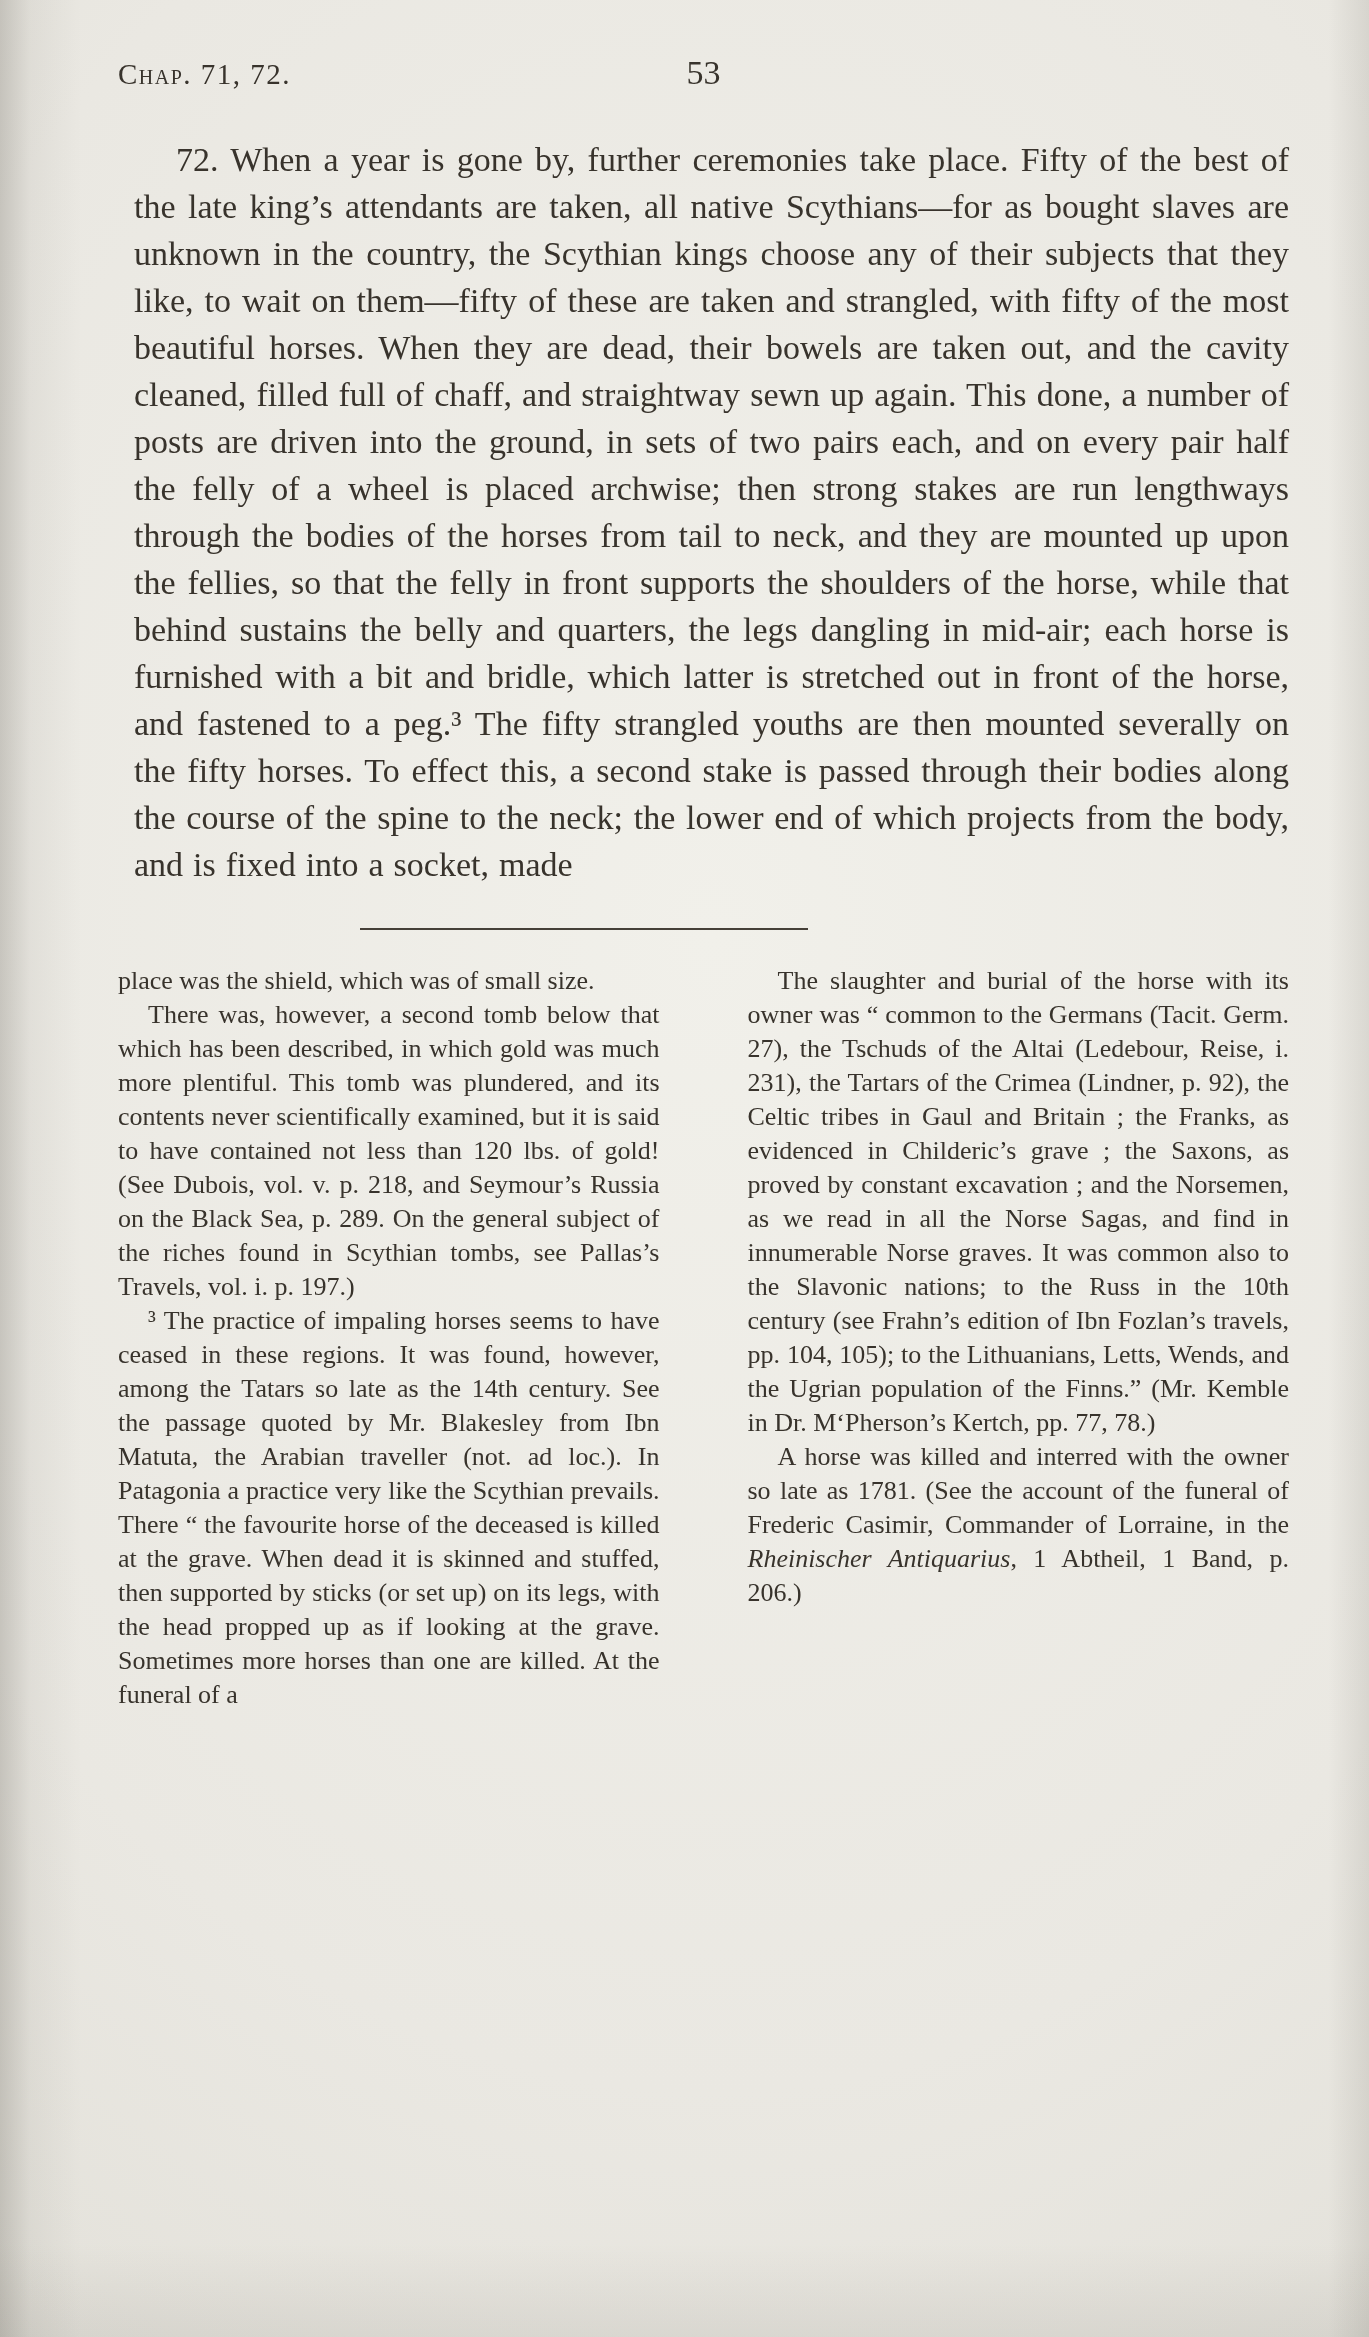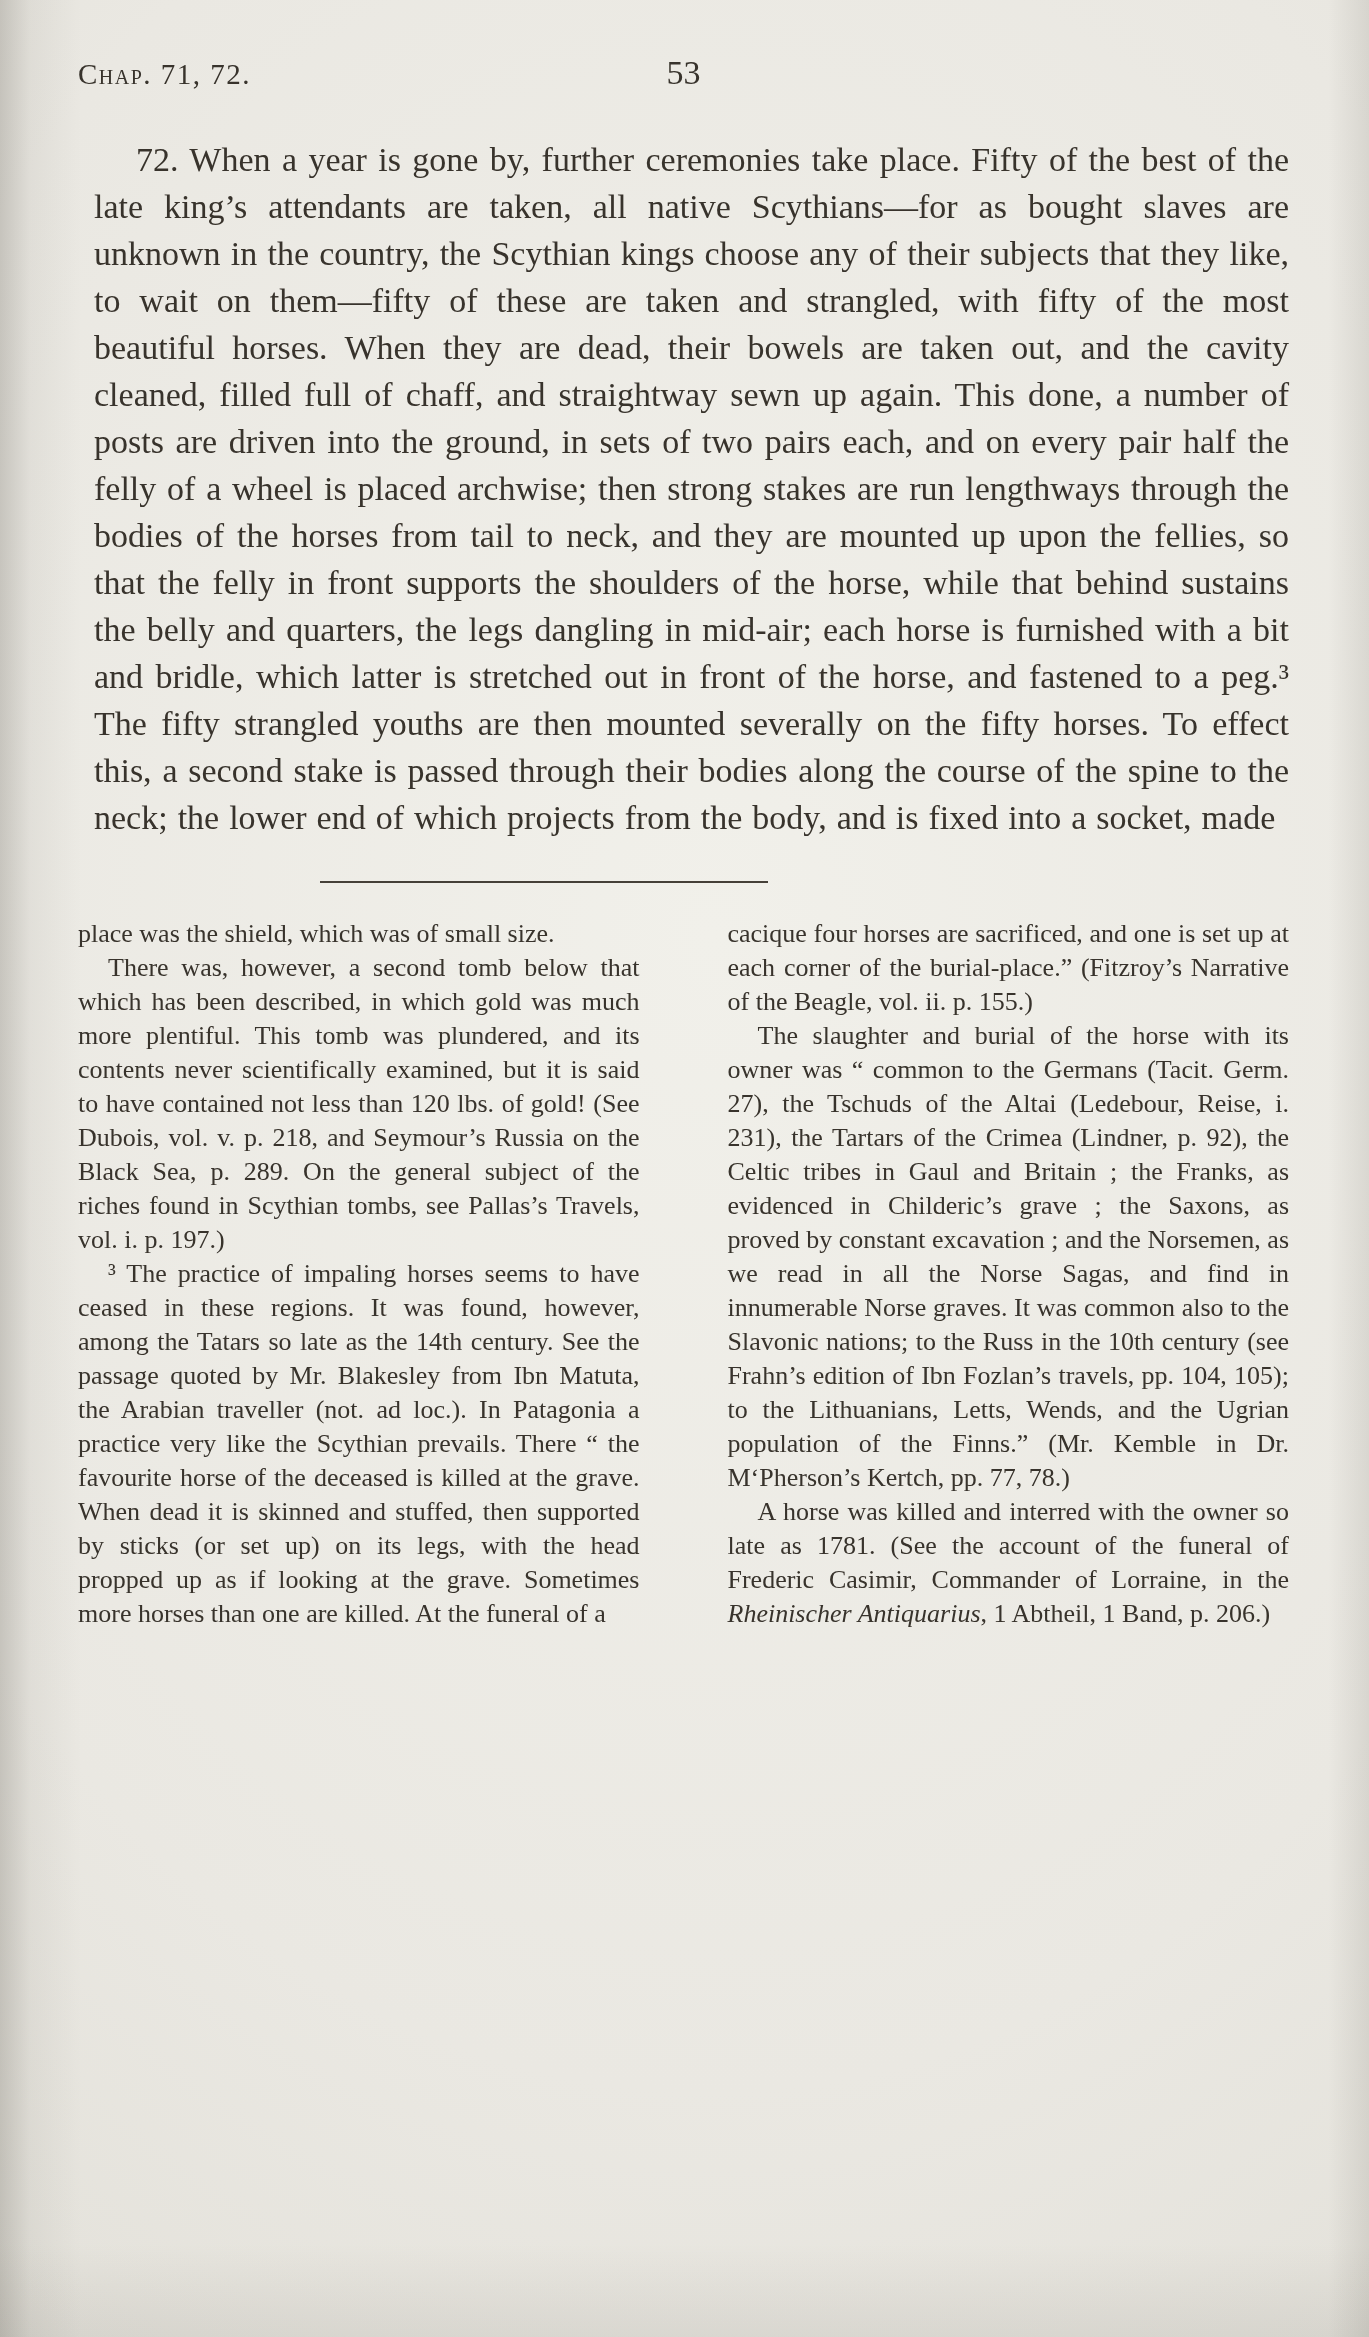--- a/index.html
+++ b/index.html
@@ -4,21 +4,21 @@
 <style>
   * { margin: 0; padding: 0; box-sizing: border-box; }
   html, body { background: #b3afa6; }
   .page {
     position: relative;
     width: 1369px;
     height: 2337px;
     margin: 0 auto;
     color: #38332c;
     font-family: "Liberation Serif", "DejaVu Serif", serif;
-    padding: 54px 80px 0 78px;
+    padding: 54px 80px 0 118px;
     overflow: hidden;
     background:
       linear-gradient(90deg, rgba(55,50,40,0.20) 0%, rgba(55,50,40,0.06) 2.2%, rgba(55,50,40,0) 6%),
       linear-gradient(270deg, rgba(55,50,40,0.10) 0%, rgba(55,50,40,0) 3%),
       linear-gradient(0deg, rgba(55,50,40,0.08) 0%, rgba(55,50,40,0) 4%),
       radial-gradient(ellipse 120% 90% at 52% 40%, #f1f0ea 0%, #eae8e2 55%, #dedcd4 100%);
   }
   .page-header {
     display: grid;
     grid-template-columns: 1fr auto 1fr;
@@ -84,19 +84,18 @@
 
   <div class="footnote-rule"></div>
 
   <div class="footnotes">
     <div class="footnote-col">
       <p>place was the shield, which was of small size.</p>
       <p class="indent">There was, however, a second tomb below that which has been described, in which gold was much more plentiful. This tomb was plundered, and its contents never scientifically examined, but it is said to have contained not less than 120 lbs. of gold! (See Dubois, vol. v. p. 218, and Seymour’s Russia on the Black Sea, p. 289. On the general subject of the riches found in Scythian tombs, see Pallas’s Travels, vol. i. p. 197.)</p>
       <p class="indent">³ The practice of impaling horses seems to have ceased in these regions. It was found, however, among the Tatars so late as the 14th century. See the passage quoted by Mr. Blakesley from Ibn Matuta, the Arabian traveller (not. ad loc.). In Patagonia a practice very like the Scythian prevails. There “ the favourite horse of the deceased is killed at the grave. When dead it is skinned and stuffed, then supported by sticks (or set up) on its legs, with the head propped up as if looking at the grave. Sometimes more horses than one are killed. At the funeral of a</p>
     </div>
     <div class="footnote-col">
-      <p>cacique four horses are sacrificed, and one is set up at each corner of the burial-place.” (Fitzroy’s Narrative of the Beagle, vol. ii. p. 155.)</p>
       <p class="indent">The slaughter and burial of the horse with its owner was “ common to the Germans (Tacit. Germ. 27), the Tschuds of the Altai (Ledebour, Reise, i. 231), the Tartars of the Crimea (Lindner, p. 92), the Celtic tribes in Gaul and Britain ; the Franks, as evidenced in Childeric’s grave ; the Saxons, as proved by constant excavation ; and the Norsemen, as we read in all the Norse Sagas, and find in innumerable Norse graves. It was common also to the Slavonic nations; to the Russ in the 10th century (see Frahn’s edition of Ibn Fozlan’s travels, pp. 104, 105); to the Lithuanians, Letts, Wends, and the Ugrian population of the Finns.” (Mr. Kemble in Dr. M‘Pherson’s Kertch, pp. 77, 78.)</p>
       <p class="indent">A horse was killed and interred with the owner so late as 1781. (See the account of the funeral of Frederic Casimir, Commander of Lorraine, in the <em>Rheinischer Antiquarius</em>, 1 Abtheil, 1 Band, p. 206.)</p>
     </div>
   </div>
 
 </div>
 
 </body></html>

